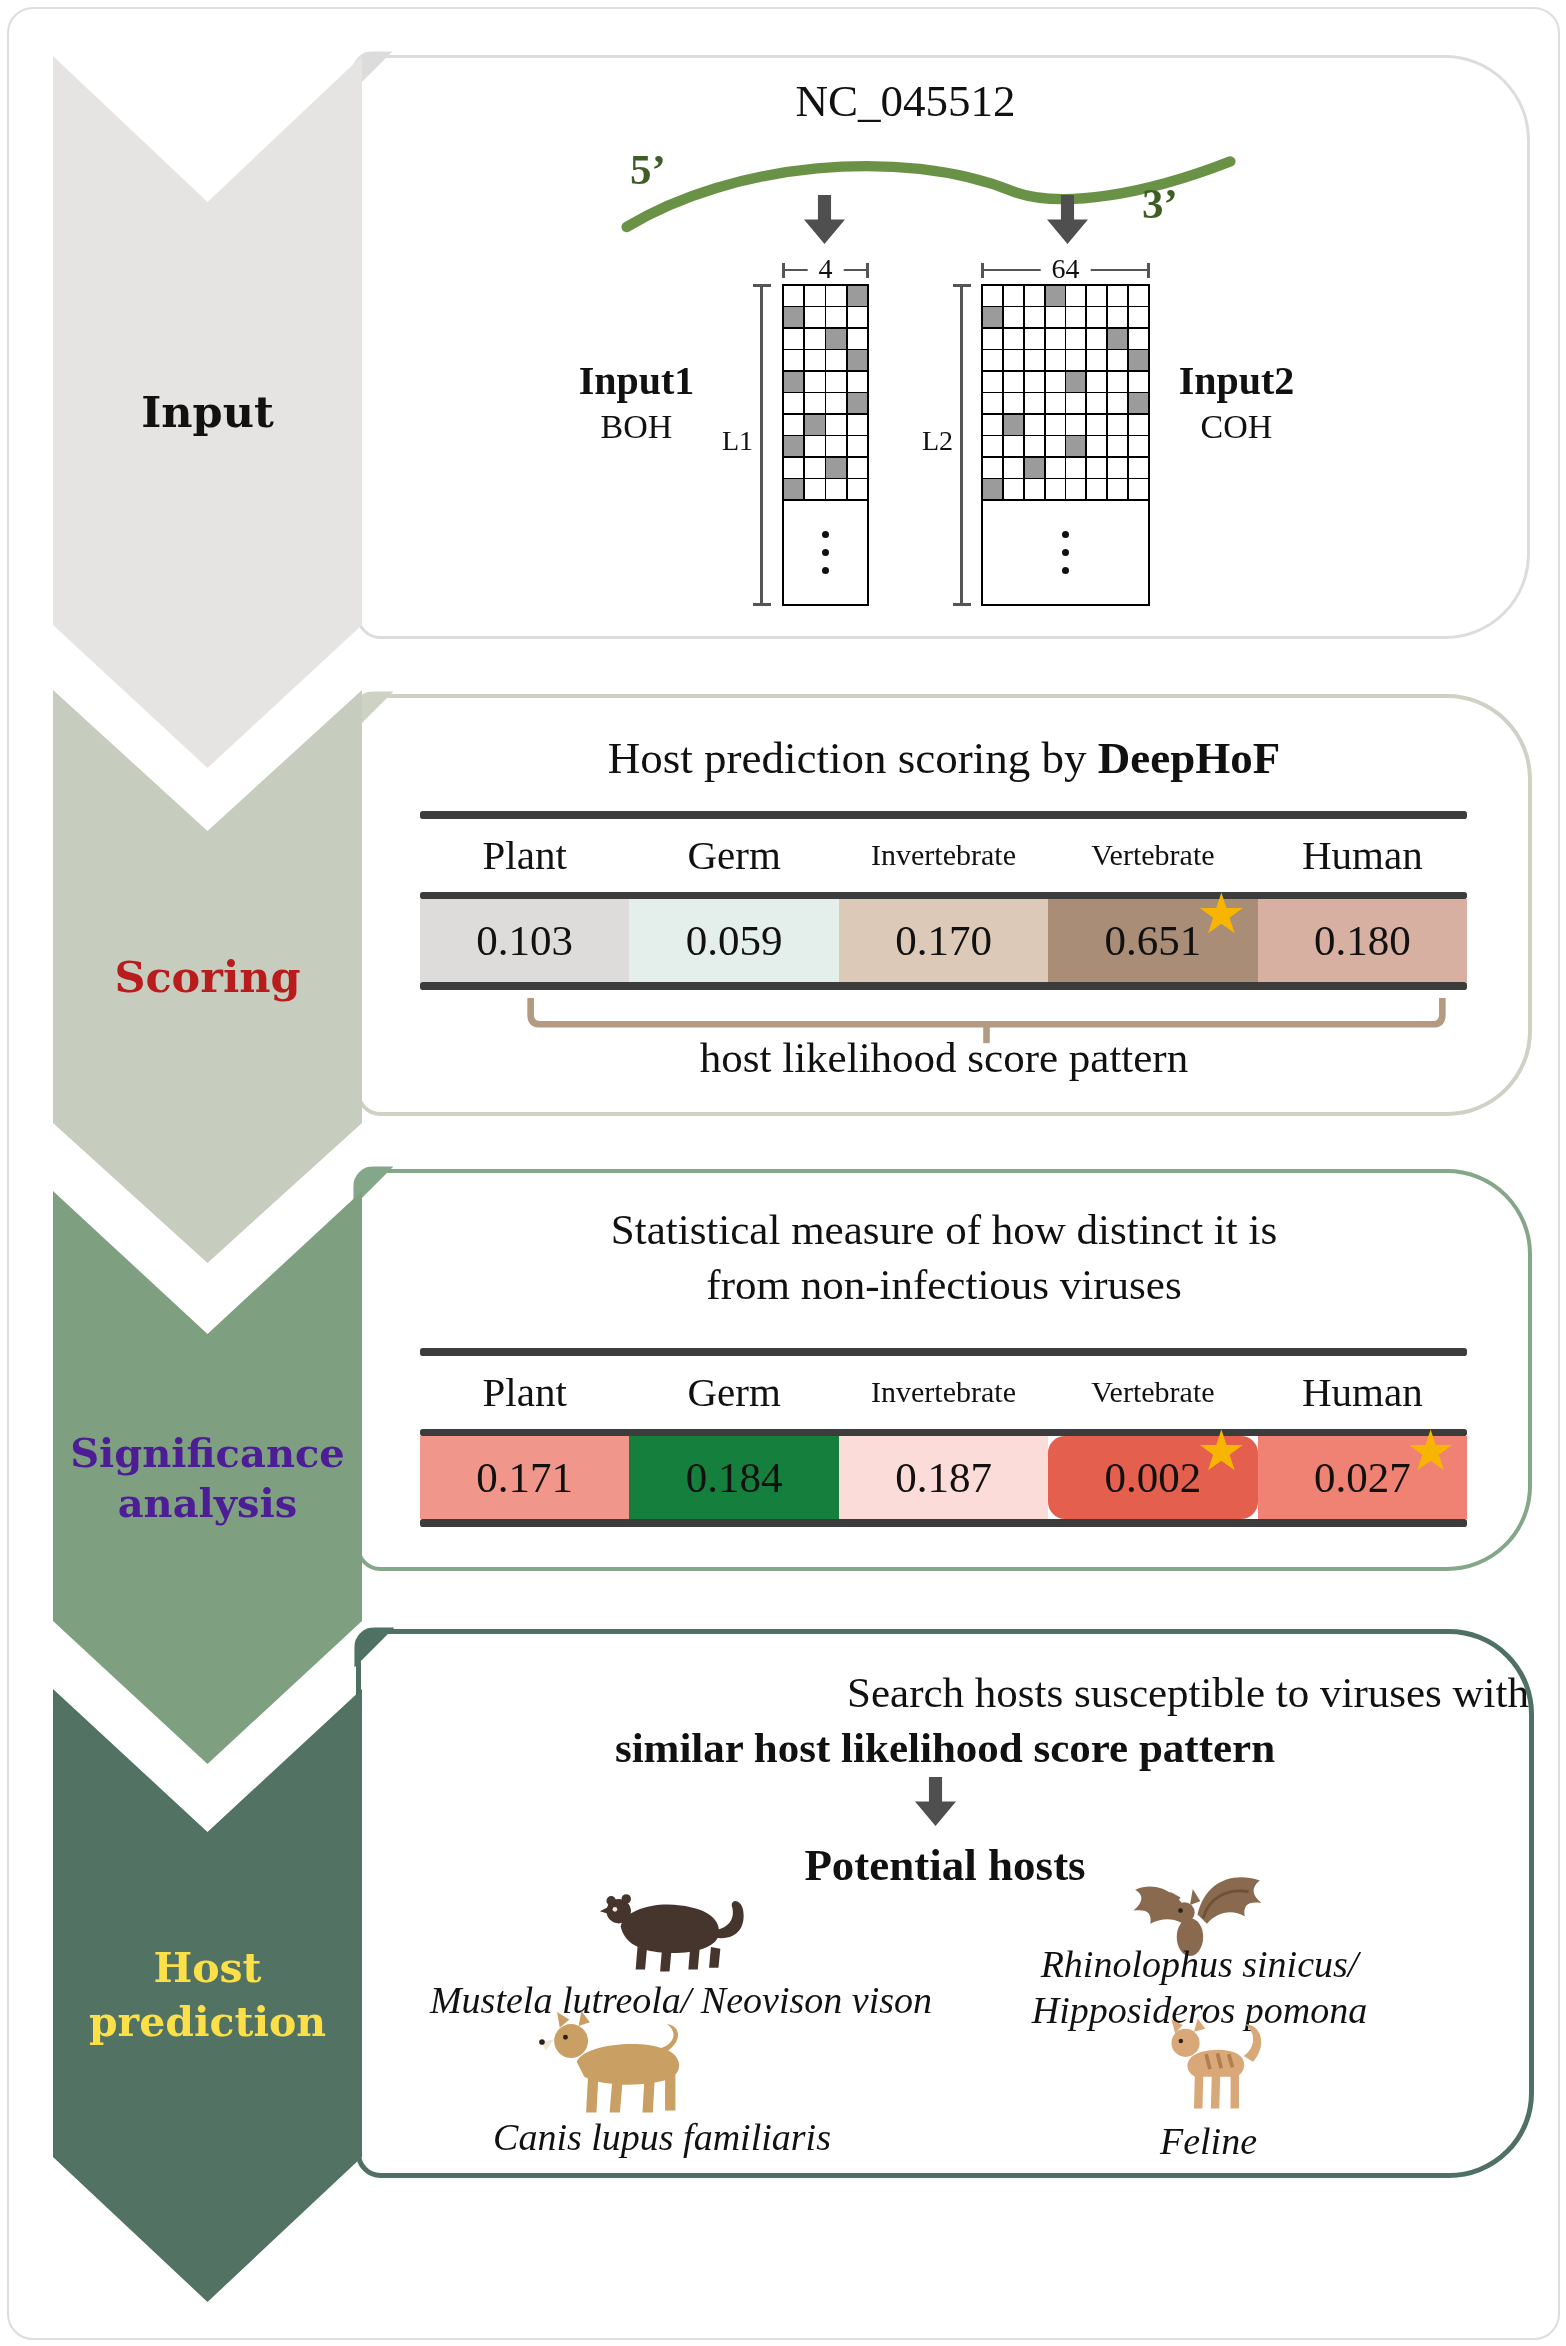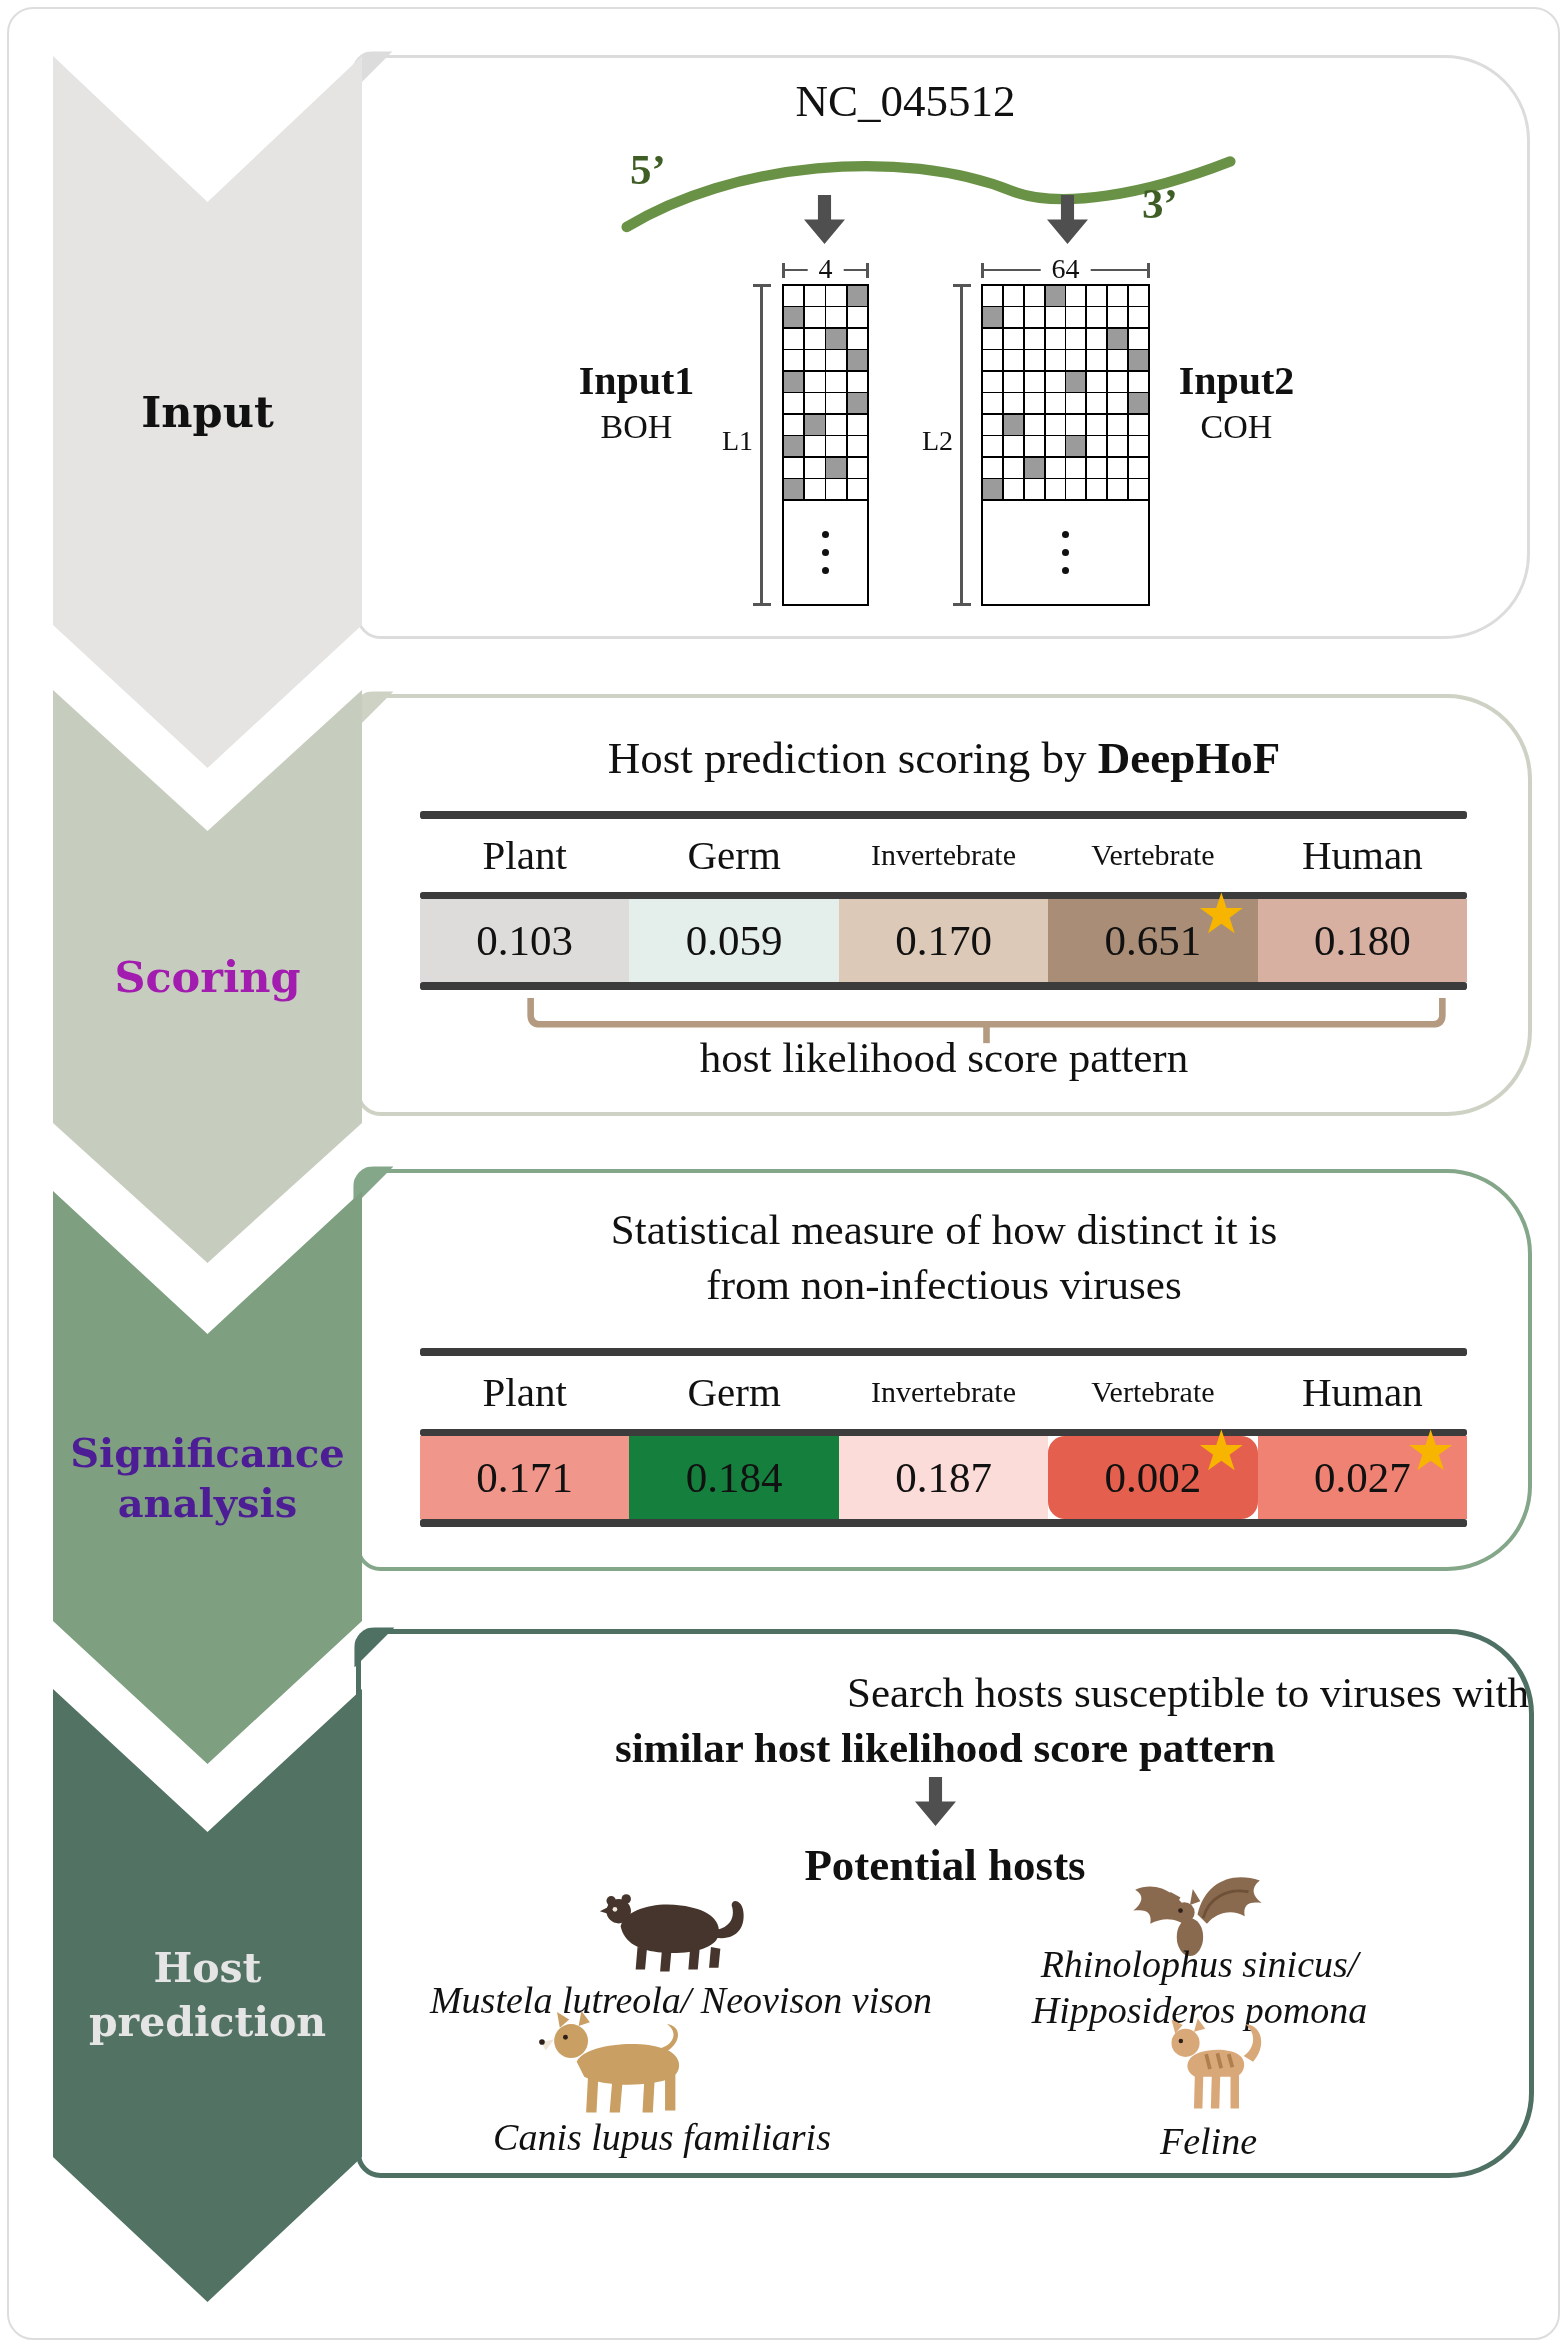--- a/index.html
+++ b/index.html
@@ -101,28 +101,28 @@
 </style>
 </head>
 <body>
 
 <div id="page">
   <div class="outer-frame"></div>
 
   <div class="chev c1" style="background-color: rgb(229, 228, 227); color: rgb(17, 17, 17);">
     <span class="line">Input</span>
   </div>
-  <div class="chev c2" style="background-color: rgb(199, 205, 190); color: #a21caf;">
+  <div class="chev c2" style="background-color: rgb(199, 205, 190); color: #b91c1c;">
     <span class="line">Scoring</span>
   </div>
   <div class="chev c3" style="background-color: rgb(127, 160, 128); color: #4c1d95;">
     <span class="line">Significance</span>
     <span class="line">analysis</span>
   </div>
-  <div class="chev c4" style="background-color: rgb(82, 114, 100); color: #e5e5e5; text-align: right;">
+  <div class="chev c4" style="background-color: rgb(82, 114, 100); color: #fde047; text-align: right;">
     <span class="line">Host</span>
     <span class="line">prediction</span>
   </div>
 
   <div class="panel p1" style="border-color: rgb(220, 220, 220);">
     <div class="chamfer" style="background-color: rgb(220, 220, 220);"></div>
     <div class="nc-title">NC_045512</div>
 
     <svg class="wave" width="621" height="105" viewBox="0 0 660 112">
       <path d="M8,96 C120,28 300,10 420,58 C470,77 560,62 652,26" fill="none" stroke-width="11" stroke-linecap="round" stroke="#6a9247"></path>

